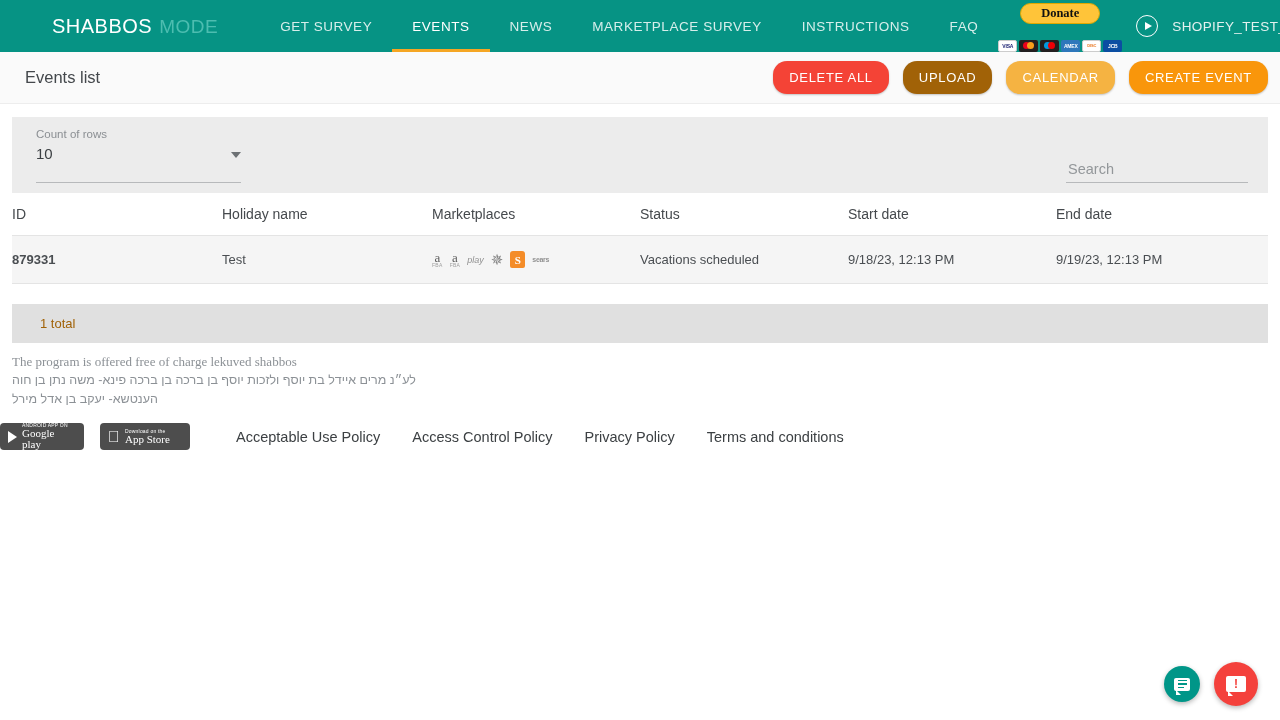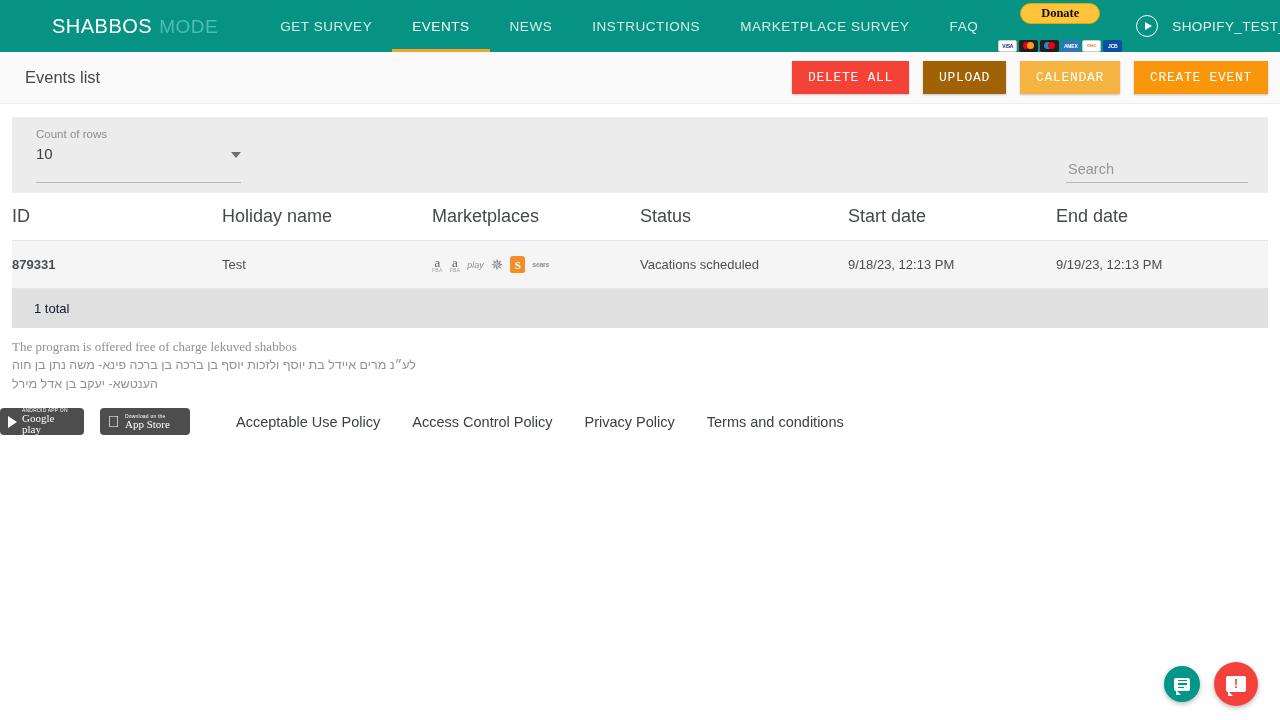--- a/index.html
+++ b/index.html
@@ -136,28 +136,28 @@
     background: #fafafa;
     border-bottom: 1px solid #ededed;
     display: flex;
     align-items: center;
     padding: 0 12px 0 25px;
   }
   .page-title { font-size: 16.5px; color: #44484c; font-weight: 400; }
   .actions { margin-left: auto; display: flex; align-items: center; gap: 14px; }
   .btn {
     border: none;
-    border-radius: 0;
+    border-radius: 14px;
     color: #ffffff;
     font-size: 13px;
     letter-spacing: .7px;
     padding: 9px 16px;
     cursor: pointer;
     box-shadow: 0 1px 2px rgba(0,0,0,.22);
-    font-family: Liberation Mono, monospace;
+    font-family: Liberation Sans, sans-serif;
     white-space: nowrap;
   }
   .btn-delete { background: #f44336; }
   .btn-upload { background: #a16207; }
   .btn-calendar { background: #f5b342; }
   .btn-create { background: #f9960b; }
 
   
   .card-wrap { padding: 13px 12px 0 12px; }
   .panel { background: #ffffff; }
@@ -193,21 +193,21 @@
     border: none; outline: none; background: transparent;
     font-size: 14.5px; color: #3c4043; width: 100%;
     font-family: "Liberation Sans", sans-serif;
   }
   .search-input::placeholder { color: #93979a; }
 
   table.grid { width: 100%; border-collapse: collapse; table-layout: fixed; }
   table.grid th {
     text-align: left;
     font-weight: 400;
-    font-size: 18px;
+    font-size: 14px;
     color: #45494d;
     padding: 13px 0 13px 0;
     background: #ffffff;
     border-bottom: 1px solid #e4e4e4;
     margin-left: 9px;
   }
   table.grid td {
     font-size: 13px;
     color: #4a4e52;
     padding: 15px 0;
@@ -235,22 +235,23 @@
     border-radius: 3px 3px 2px 2px;
     color: #fff; font-size: 11px; font-weight: bold;
     display: flex; align-items: center; justify-content: center;
     font-family: "Liberation Serif", serif;
   }
   .sears-mark { font-size: 7px; color: #8c8c8c; letter-spacing: -.3px; font-weight: bold; }
 
   .total-row {
     background: #e0e0e0;
     font-size: 13px;
-    color: #0f172a;
-    padding: 12px 0 12px 22px;
+    color: #a16207;
+    padding: 12px 0 12px 28px;
+    margin-top: 20px;
   }
 
   
   .notice {
     padding: 10px 12px 0 12px;
     color: #8c9196;
   }
   .notice-en {
     font-family: "Liberation Serif", serif;
     font-size: 13px;
@@ -347,22 +348,22 @@
 <div class="navbar">
   <div class="brand">
     <span class="brand-strong">SHABBOS</span>
     <span class="brand-light">MODE</span>
   </div>
 
   <div class="nav-links">
     <div class="nav-link">GET SURVEY</div>
     <div class="nav-link active">EVENTS</div>
     <div class="nav-link">NEWS</div>
+    <div class="nav-link">MARKETPLACE SURVEY</div>
     <div class="nav-link">INSTRUCTIONS</div>
-    <div class="nav-link">MARKETPLACE SURVEY</div>
     <div class="nav-link">FAQ</div>
   </div>
 
   <div class="nav-right">
     <div class="donate-block">
       <div class="donate-btn">Donate</div>
       <div class="cards">
         <span class="card-chip card-visa">VISA</span>
         <span class="card-chip card-mc">
           <span class="mc-circles">

